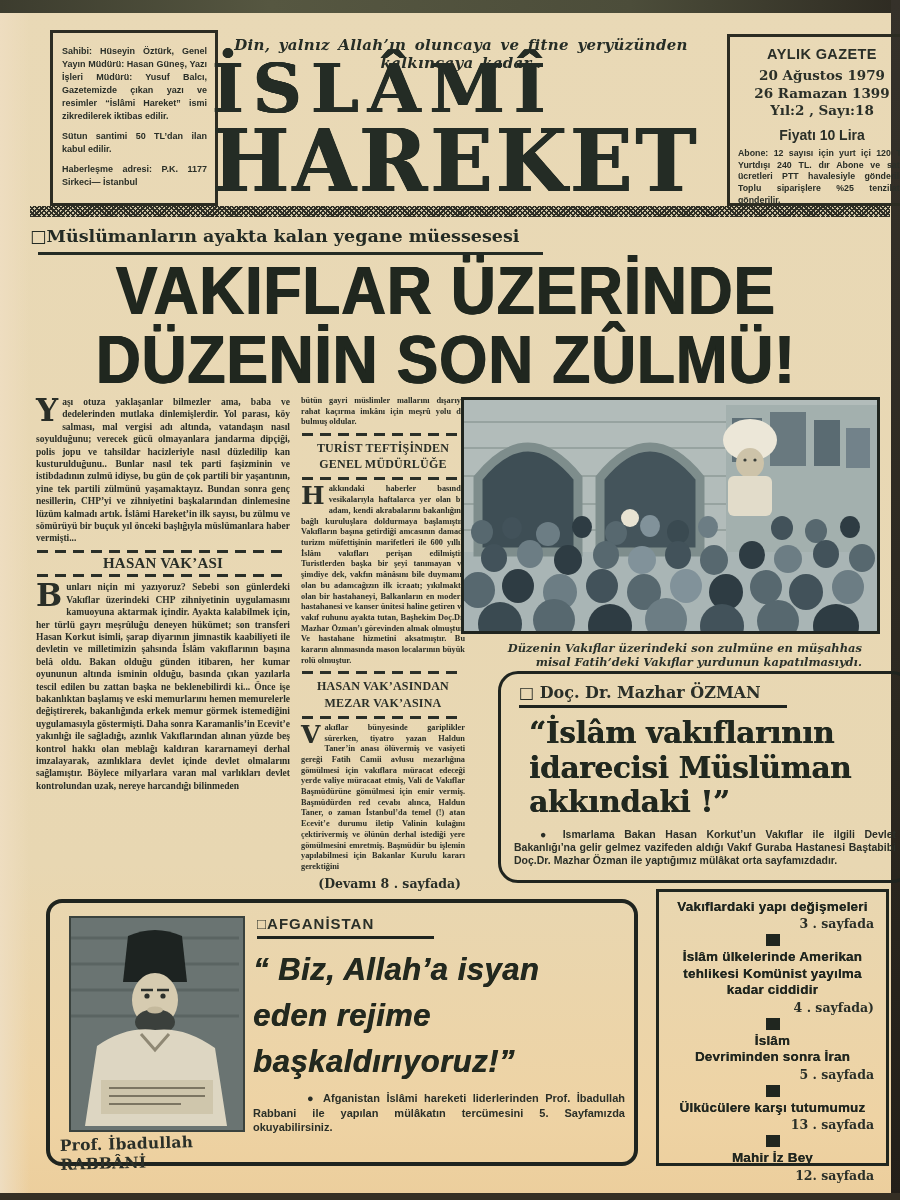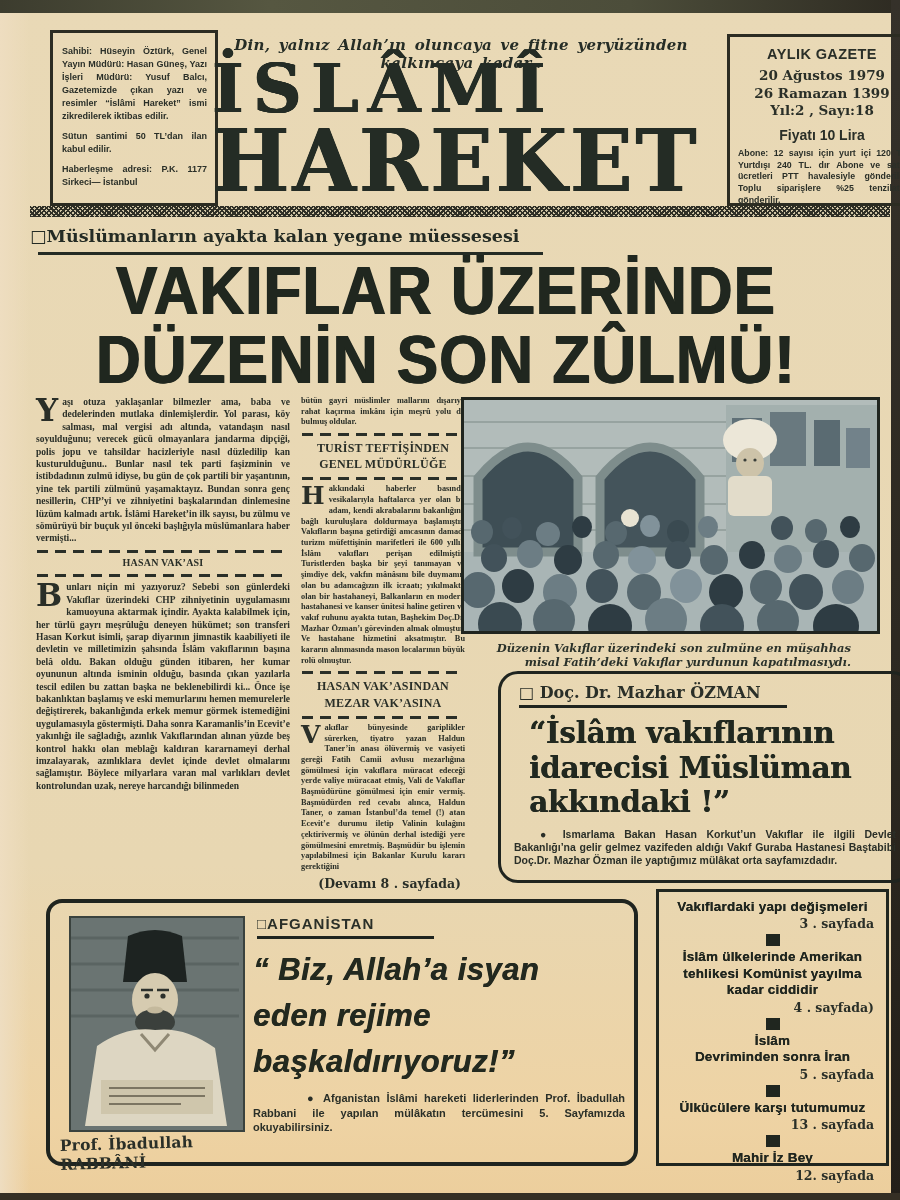--- a/index.html
+++ b/index.html
@@ -47,28 +47,28 @@
 
   
   .bodycol{position:absolute;top:396px;text-align:justify;}
   .col1{left:36px;width:254px;font:bold 9.5px/12.4px "Liberation Serif",serif;}
   .col2{left:301px;width:164px;font:bold 8.3px/10.7px "Liberation Serif",serif;}
   .bodycol p{margin:0;}
   .dropcap{float:left;font:bold 31px/25px "DejaVu Serif",serif;padding:2px 4px 0 0;}
   .col2 .dropcap{font:bold 25px/20px "DejaVu Serif",serif;}
   .dashsep{height:3px;margin:5px 1px 4px 1px;background:repeating-linear-gradient(90deg,#2a2f28 0 11px,transparent 11px 18px);}
   .colhead{text-align:center;font-weight:bold;letter-spacing:.2px;margin:1px 0;}
-  .col1 .colhead{font-size:10px;}
+  .col1 .colhead{font-size:15px;}
   .col2 .colhead{font-size:12px;line-height:1.35;font-family:Liberation Serif, serif;}
   .continued{text-align:right;font:bold 12.5px "DejaVu Serif",serif;padding:3px 4px 0 0;}
 
   
   .photo{position:absolute;left:461px;top:397px;width:413px;height:231px;border:3px solid #20251f;background:#a9b5b5;}
   .photo svg{display:block;}
-  .caption{position:absolute;left:459px;top:641px;width:392px;text-align:right;
+  .caption{position:absolute;left:470px;top:641px;width:392px;text-align:right;
     font:bold italic 11.5px/1.25 "DejaVu Serif",serif;color:#2b322b;}
 
   
   .ozman{position:absolute;left:498px;top:671px;width:414px;height:212px;border:3px solid #1f241f;border-radius:20px;box-sizing:border-box;}
   .ozman-header{margin:9px 0 0 18px;font:bold 16px "DejaVu Serif",serif;display:inline-block;
     border-bottom:3px solid #1f241f;padding:0 26px 3px 0;}
   .ozman-quote{margin:8px 0 0 28px;font:bold 29.5px/1.17 "DejaVu Serif",serif;color:#21281f;letter-spacing:-.3px;
     text-shadow:.4px 0 currentColor;}
   .ozman-note{margin:8px 13px 8px 13px;font:bold 10.5px/1.28 "Liberation Sans",sans-serif;text-align:justify;text-indent:26px;}
 

